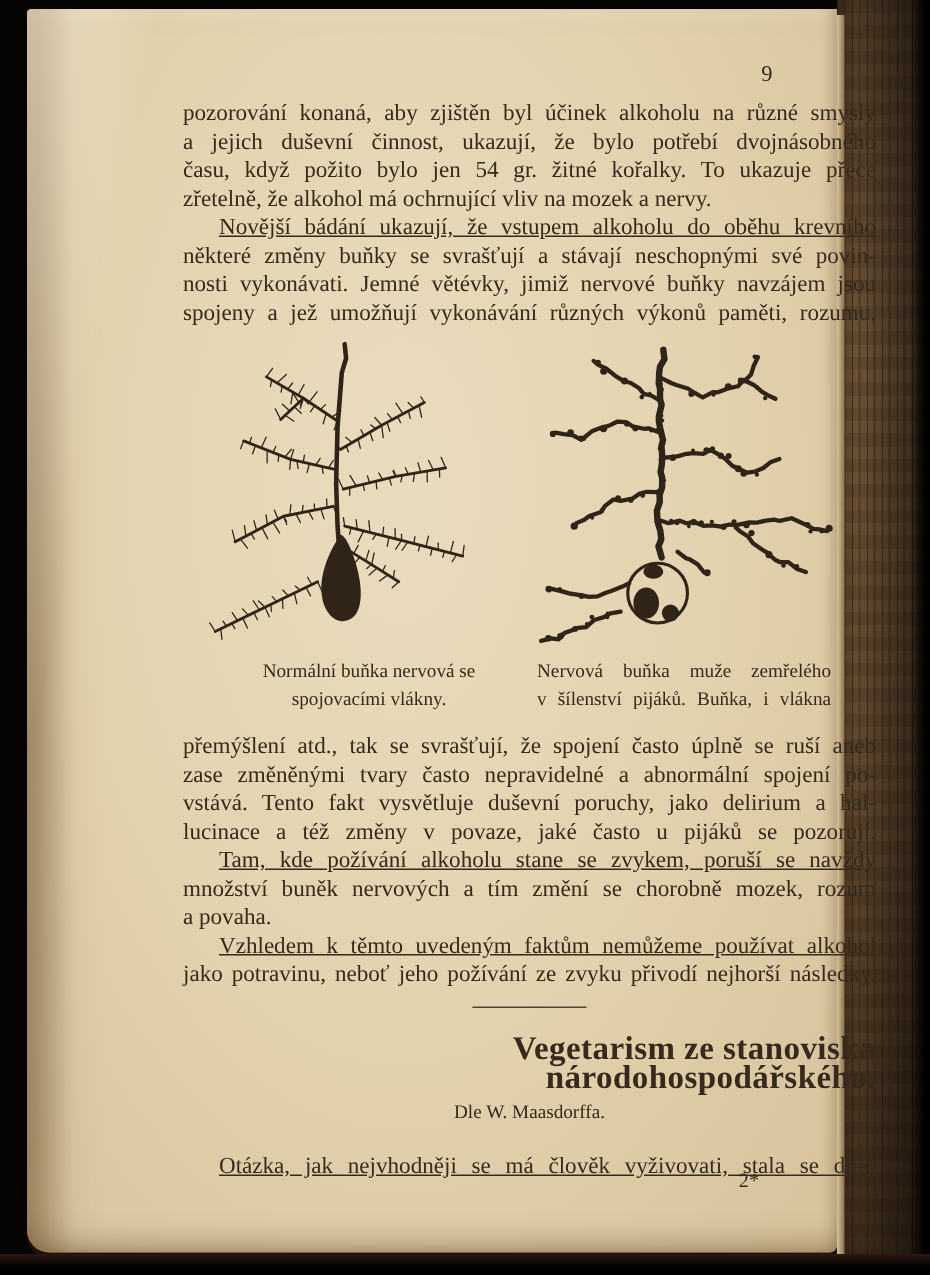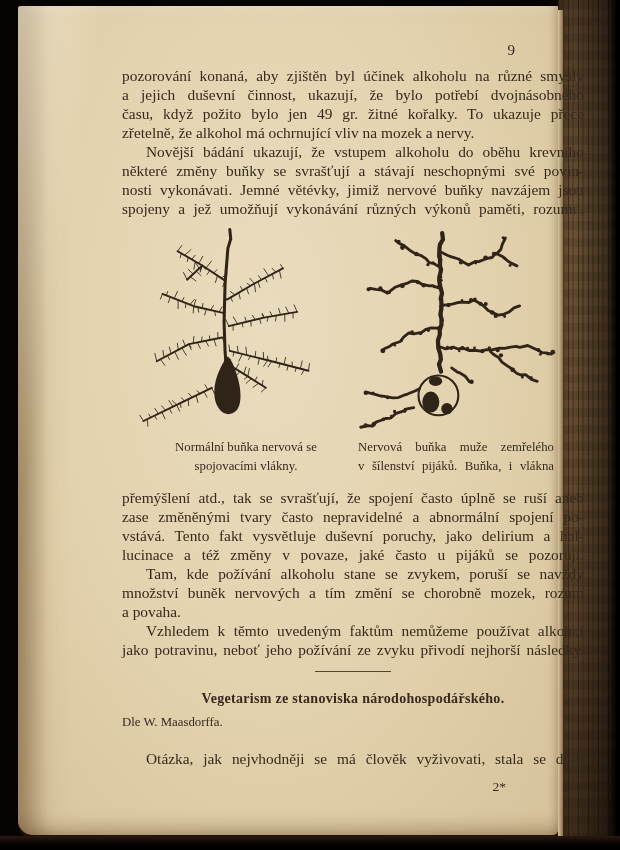--- a/index.html
+++ b/index.html
@@ -29,51 +29,51 @@
     color:#352a1c;}
   .page::before{content:"";position:absolute;inset:0;pointer-events:none;border-radius:inherit;
     background:linear-gradient(100deg, rgba(252,246,230,.5) 0%, rgba(252,246,230,0) 13%),
                linear-gradient(to right, rgba(118,88,50,.25) 6px, rgba(118,88,50,0) 30px);}
   .pageno{position:absolute;top:36px;right:42px;font-size:15px;letter-spacing:1px;}
   .sig{position:absolute;bottom:40px;right:52px;font-size:13.5px;}
   .text-block{position:absolute;left:64px;top:0;width:462px;font-size:15.4px;line-height:19px;margin-left:40px;}
   .para{margin:0;}
   .line{min-height:19px;}
   .line.just{text-align:justify;text-align-last:justify;}
-  .line.first{text-indent:24px;}
+  .line.first{text-indent:24px;text-decoration:underline;}
   .spacer-top{height:60px;}
   
   .figure{margin:2px 0 10px 0;font-family:Liberation Serif, serif;}
   .figure svg{display:block;margin-left:12px;}
   .captions{display:flex;margin-top:2px;font-size:12.8px;line-height:15.5px;}
   .cap-left{width:196px;margin-left:26px;text-align:center;}
   .cap-right{width:196px;margin-left:14px;}
   .cap-right .line.just{text-align:justify;text-align-last:justify;}
   
   .rule{width:76px;border:0;border-top:1.6px solid #544330;margin:12px auto 0;}
-  .heading{margin-top:17px;text-align:center;font-weight:bold;font-size:14px;letter-spacing:.3px;}
-  .subheading{margin-top:5px;font-size:12.8px;}
+  .heading{margin-top:17px;text-align:right;font-weight:bold;font-size:22px;letter-spacing:.3px;}
+  .subheading{margin-top:5px;text-align:center;font-size:12.8px;}
   .after-head{margin-top:17px;}
 </style>
 </head>
 <body>
 
 <div class="stage">
   <div class="fore-edge"></div>
   <div class="page">
     <div class="pageno">9</div>
 
     <div class="text-block">
       <div class="spacer-top"></div>
 
       <div>
           <div class="para">
             <div class="line just">pozorování konaná, aby zjištěn byl účinek alkoholu na různé smysly</div>
             <div class="line just">a jejich duševní činnost, ukazují, že bylo potřebí dvojnásobného</div>
-            <div class="line just">času, když požito bylo jen 49 gr. žitné kořalky. To ukazuje přece</div>
+            <div class="line just">času, když požito bylo jen 54 gr. žitné kořalky. To ukazuje přece</div>
             <div class="line">zřetelně, že alkohol má ochrnující vliv na mozek a nervy.</div>
           </div>
           <div class="para">
             <div class="line just first">Novější bádání ukazují, že vstupem alkoholu do oběhu krevního</div>
             <div class="line just">některé změny buňky se svrašťují a stávají neschopnými své povin-</div>
             <div class="line just">nosti vykonávati. Jemné větévky, jimiž nervové buňky navzájem jsou</div>
             <div class="line just">spojeny a jež umožňují vykonávání různých výkonů paměti, rozumu,</div>
           </div>
         </div>
 

